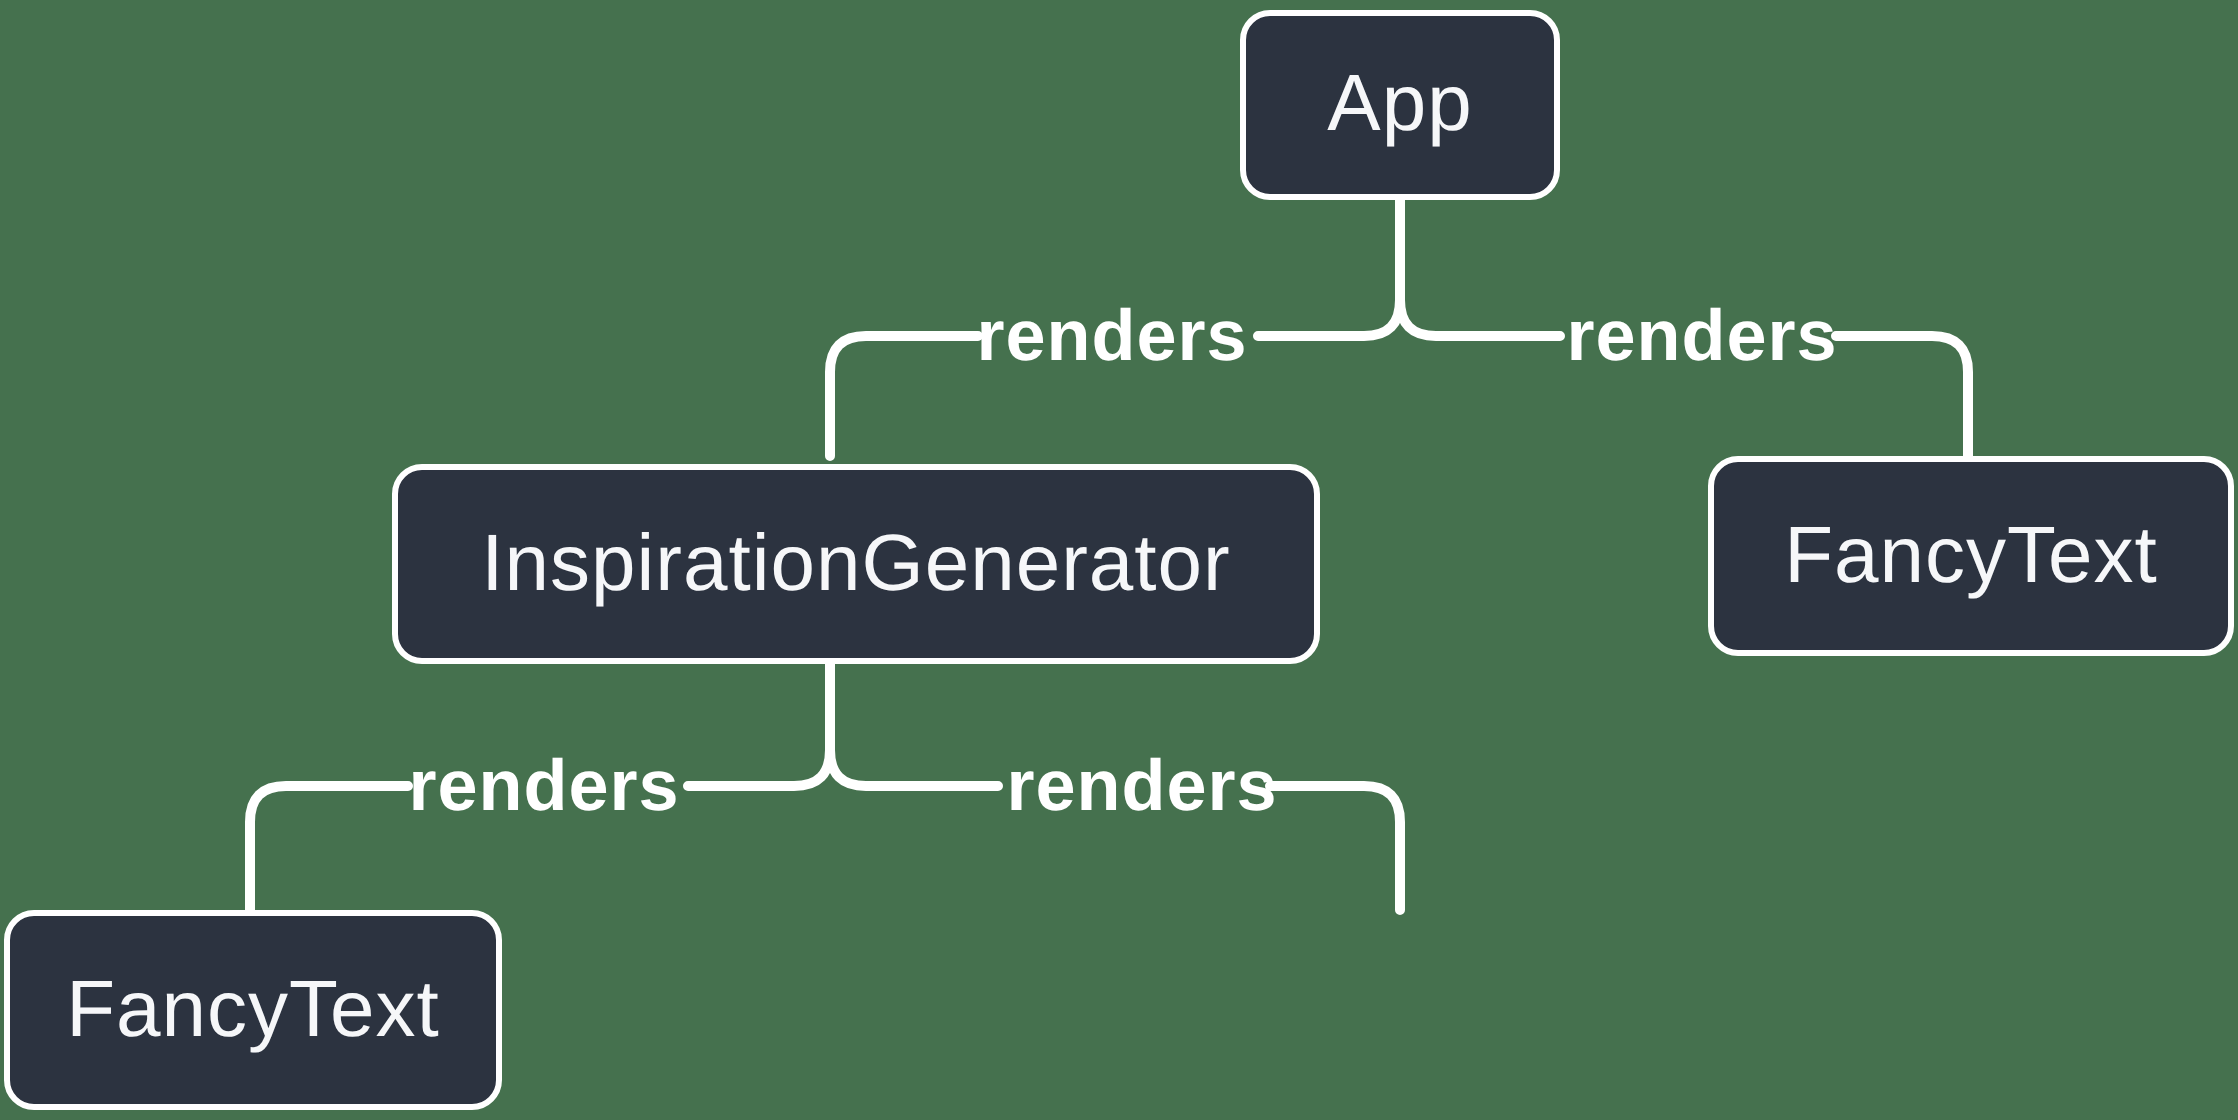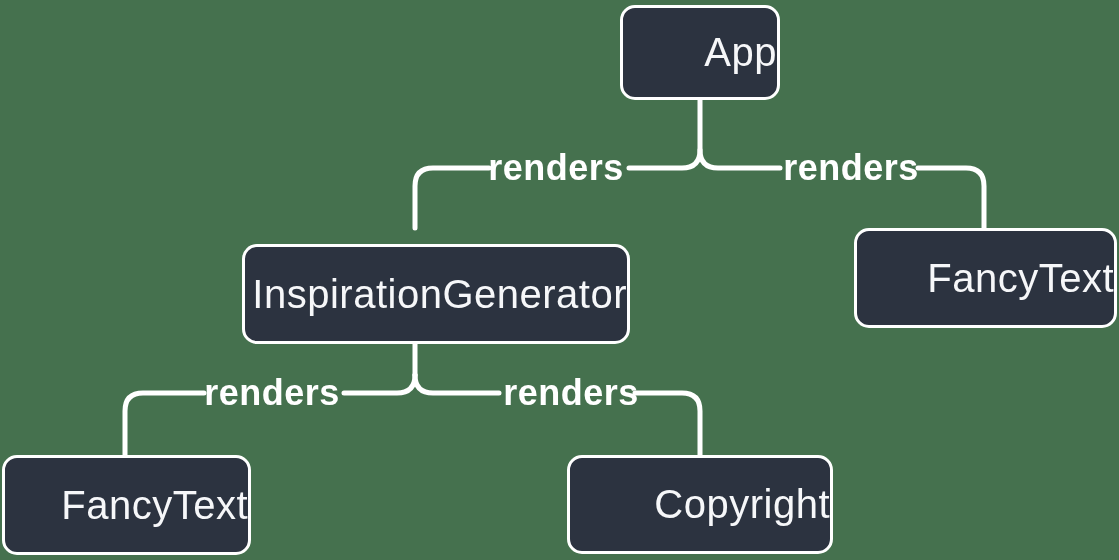--- a/index.html
+++ b/index.html
@@ -31,29 +31,29 @@
     stroke-width: 5;
     stroke-linecap: round;
   }
   .node {
     position: absolute;
     background: var(--node-fill);
     border: 3.5px solid var(--line);
     border-radius: 15px;
     display: flex;
     align-items: center;
-    justify-content: flex-end;
+    justify-content: center;
     color: var(--text);
     font-size: 40px;
     font-weight: 400;
     letter-spacing: 0.5px;
     white-space: nowrap;
   }
   .node-app        { left: 620px; top: 5px;   width: 160px; height: 95px;  }
-  .node-insp       { left: 196px; top: 244px; width: 388px; height: 100px; margin-left: 46px; }
+  .node-insp       { left: 196px; top: 232px; width: 464px; height: 100px; }
   .node-fancy-top  { left: 854px; top: 228px; width: 263px; height: 100px; }
   .node-fancy-bot  { left: 2px;   top: 455px; width: 249px; height: 100px; }
   .node-copyright  { left: 567px; top: 455px; width: 266px; height: 99px;  }
   .edge-label {
     position: absolute;
     transform: translate(-50%, -50%);
     color: var(--line);
     font-size: 36px;
     font-weight: 700;
     letter-spacing: 0.5px;
@@ -96,22 +96,19 @@
   </div>
 
   <div class="node node-fancy-top">
     <span>FancyText</span>
   </div>
 
   <div class="node node-fancy-bot">
     <span>FancyText</span>
   </div>
 
-  <div class="node node-copyright">
-    <span>Copyright</span>
-  </div>
 
   <span class="edge-label edge-label-1">renders</span>
   <span class="edge-label edge-label-2">renders</span>
   <span class="edge-label edge-label-3">renders</span>
   <span class="edge-label edge-label-4">renders</span>
 
 </div>
 
 </body></html>

